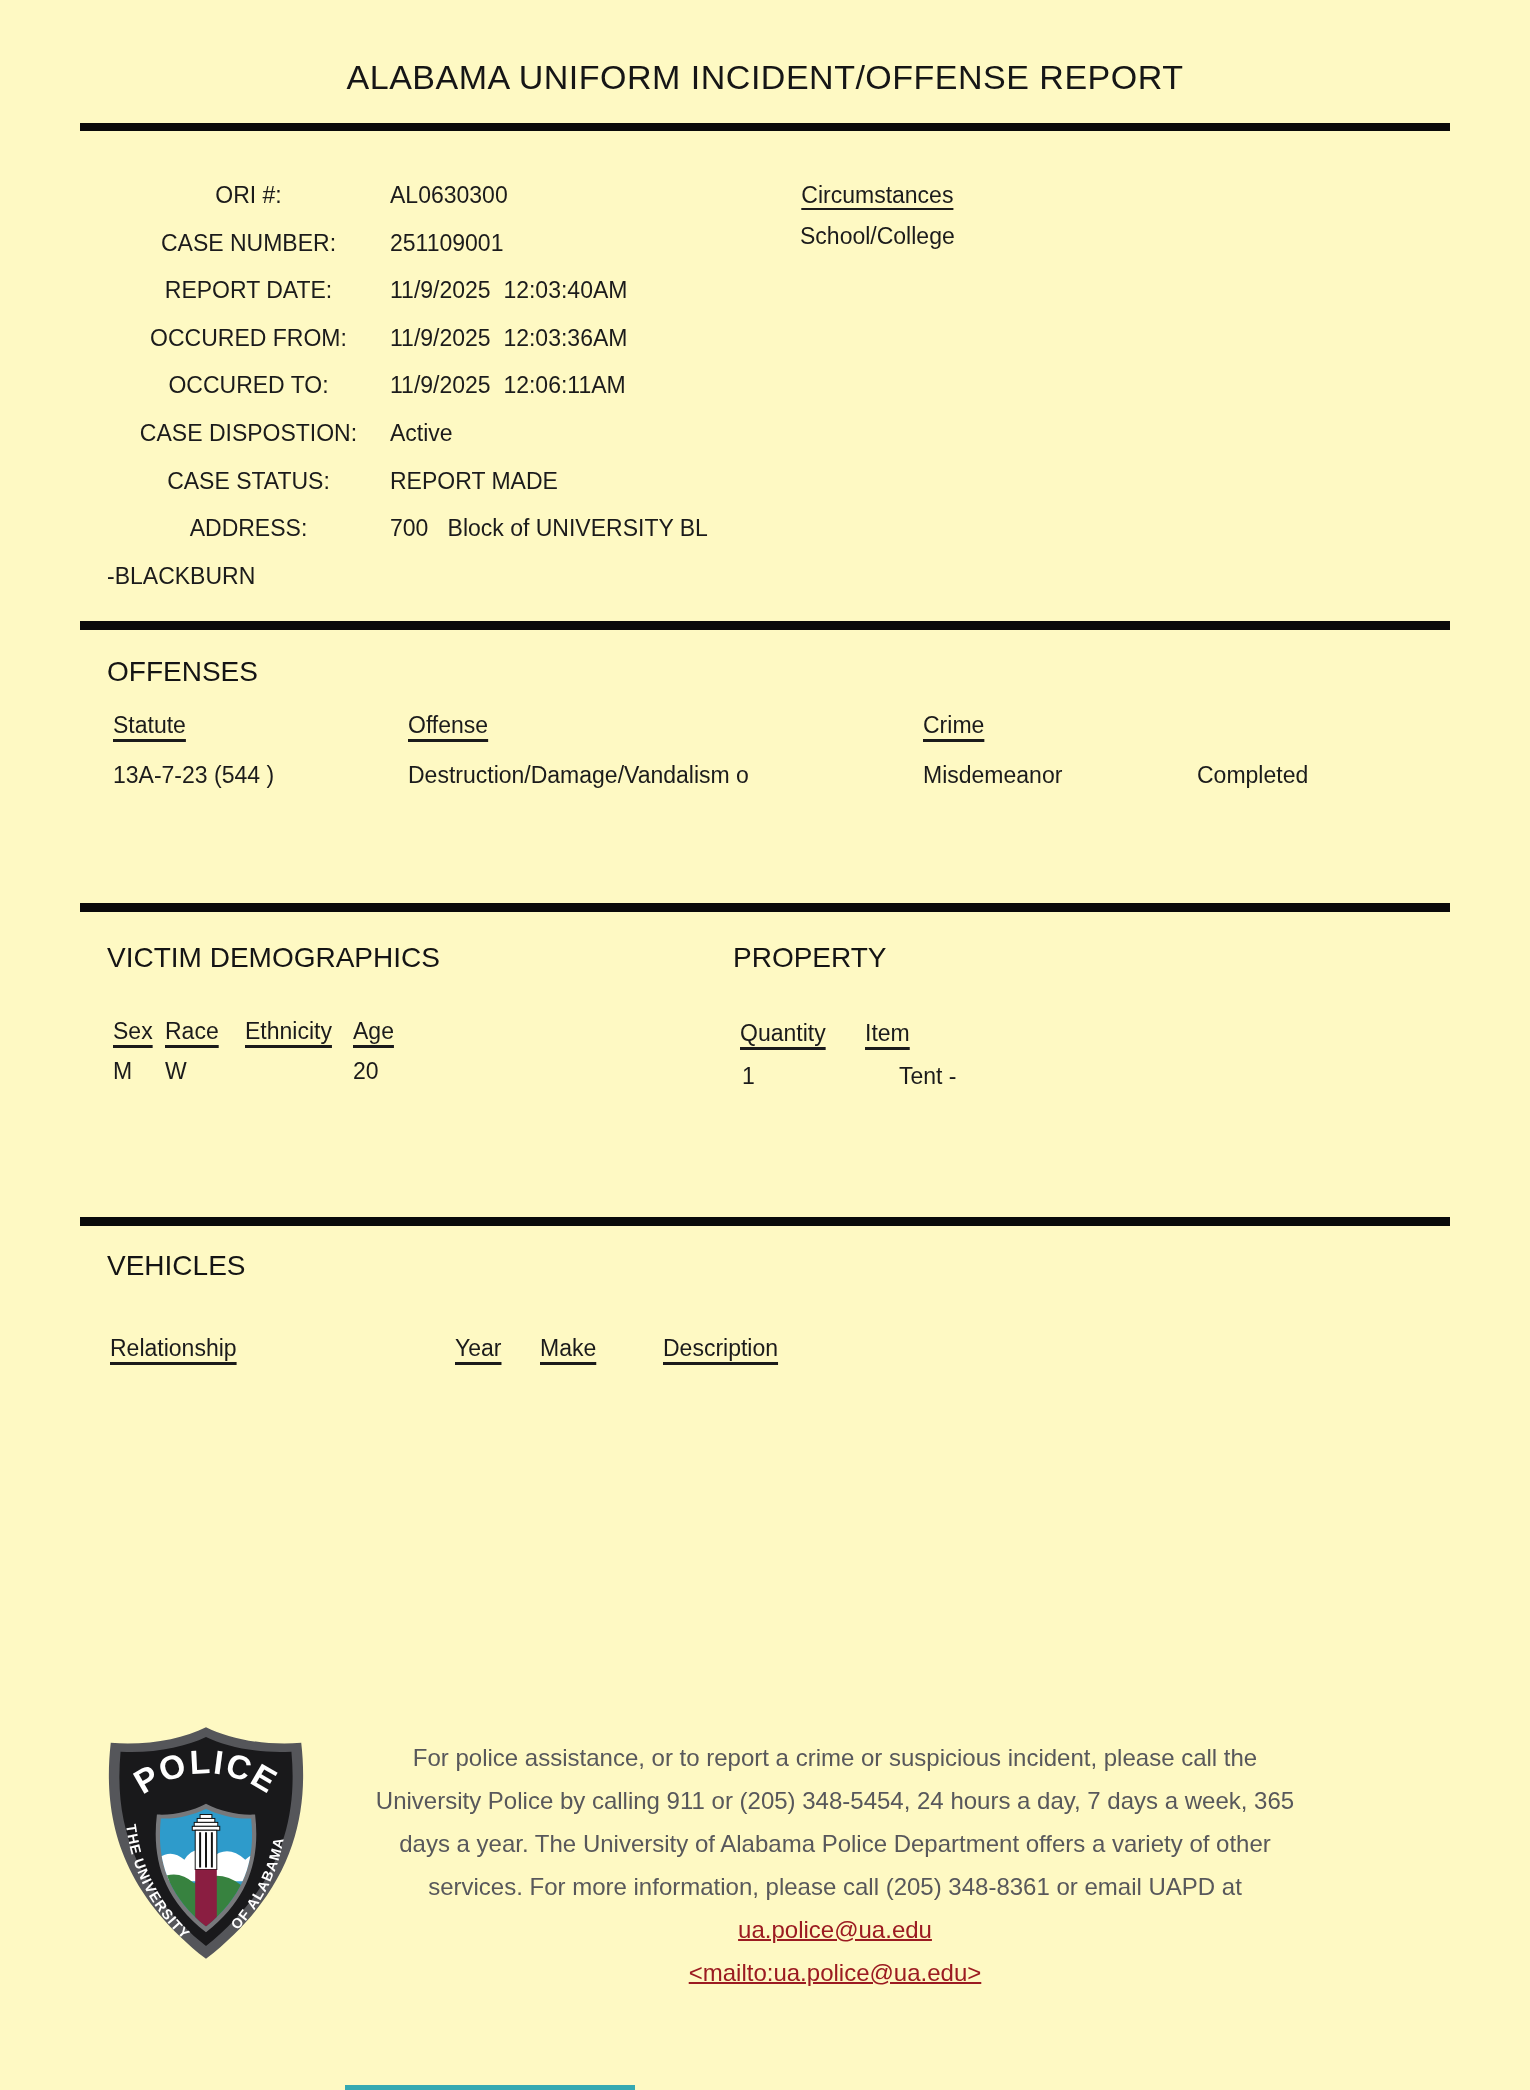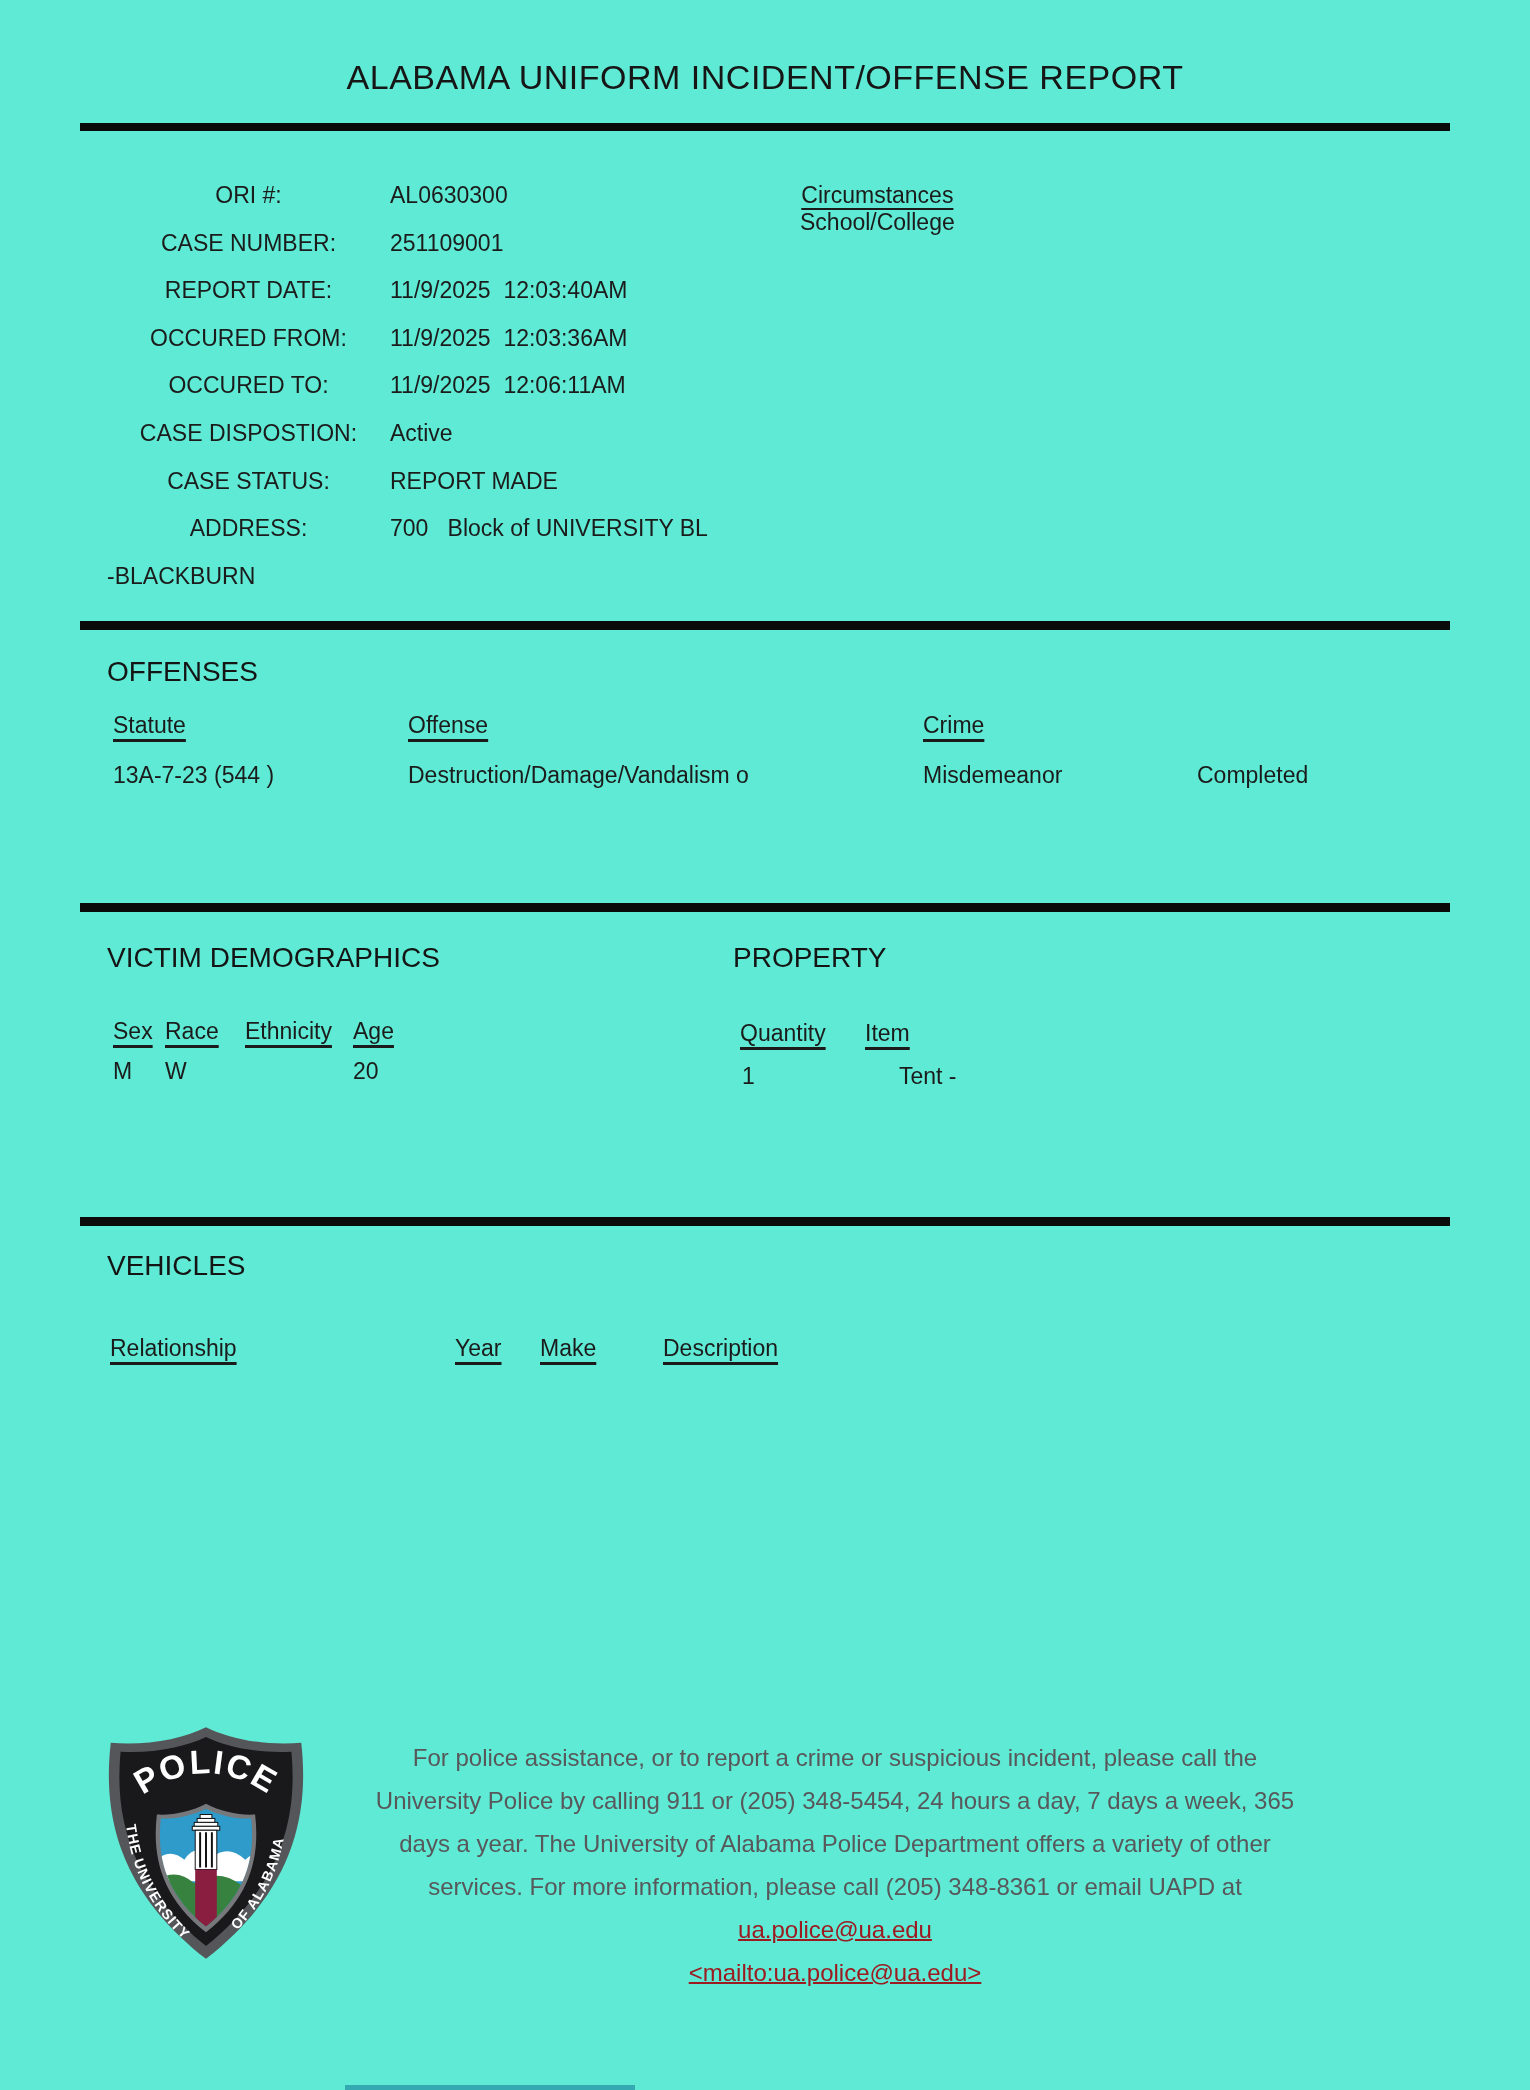--- a/index.html
+++ b/index.html
@@ -1,39 +1,39 @@
 <!DOCTYPE html>
 <html><head>
 <meta charset="utf-8">
 <style>
   * { margin:0; padding:0; box-sizing:border-box; }
   html,body { background:#ffffff; }
   .page {
     position:relative;
     width:1530px; height:2090px;
-    background:#5eead4;
+    background:#fef9c3;
     font-family:"Liberation Sans", sans-serif;
     color:#1b1b1b;
     overflow:hidden;
   }
   .abs { position:absolute;text-align:center; }
   .title {
     left:80px; top:58px; width:1370px;
     text-align:center;
     font-size:34px; letter-spacing:0.5px;
     color:#161616;
   }
   .rule { left:80px; width:1370px; height:8px; background:#0a0a0a; }
   .info-rows { left:107px; top:182px; }
   .info-row { display:flex; height:47.6px; font-size:23px; }
   .info-row .lbl { width:283px; flex:0 0 283px; }
   .info-row .val { white-space:pre; }
   .circ { left:800px; top:182px; font-size:23px; }
   .circ-head { text-decoration:underline; text-decoration-thickness:2px; text-underline-offset:5px; }
-  .circ-val { }
+  .circ-val { margin-top:14px; }
   .section-head { font-size:28px; color:#141414; }
   .colhead {
     font-size:23px;
     text-decoration:underline; text-decoration-thickness:2.5px; text-underline-offset:6px;
   }
   .cell { font-size:23px; white-space:pre; }
   .footer-text {
     left:360px; top:1736px; width:950px;
     font-size:24px; line-height:43px;
     color:#58585b;

